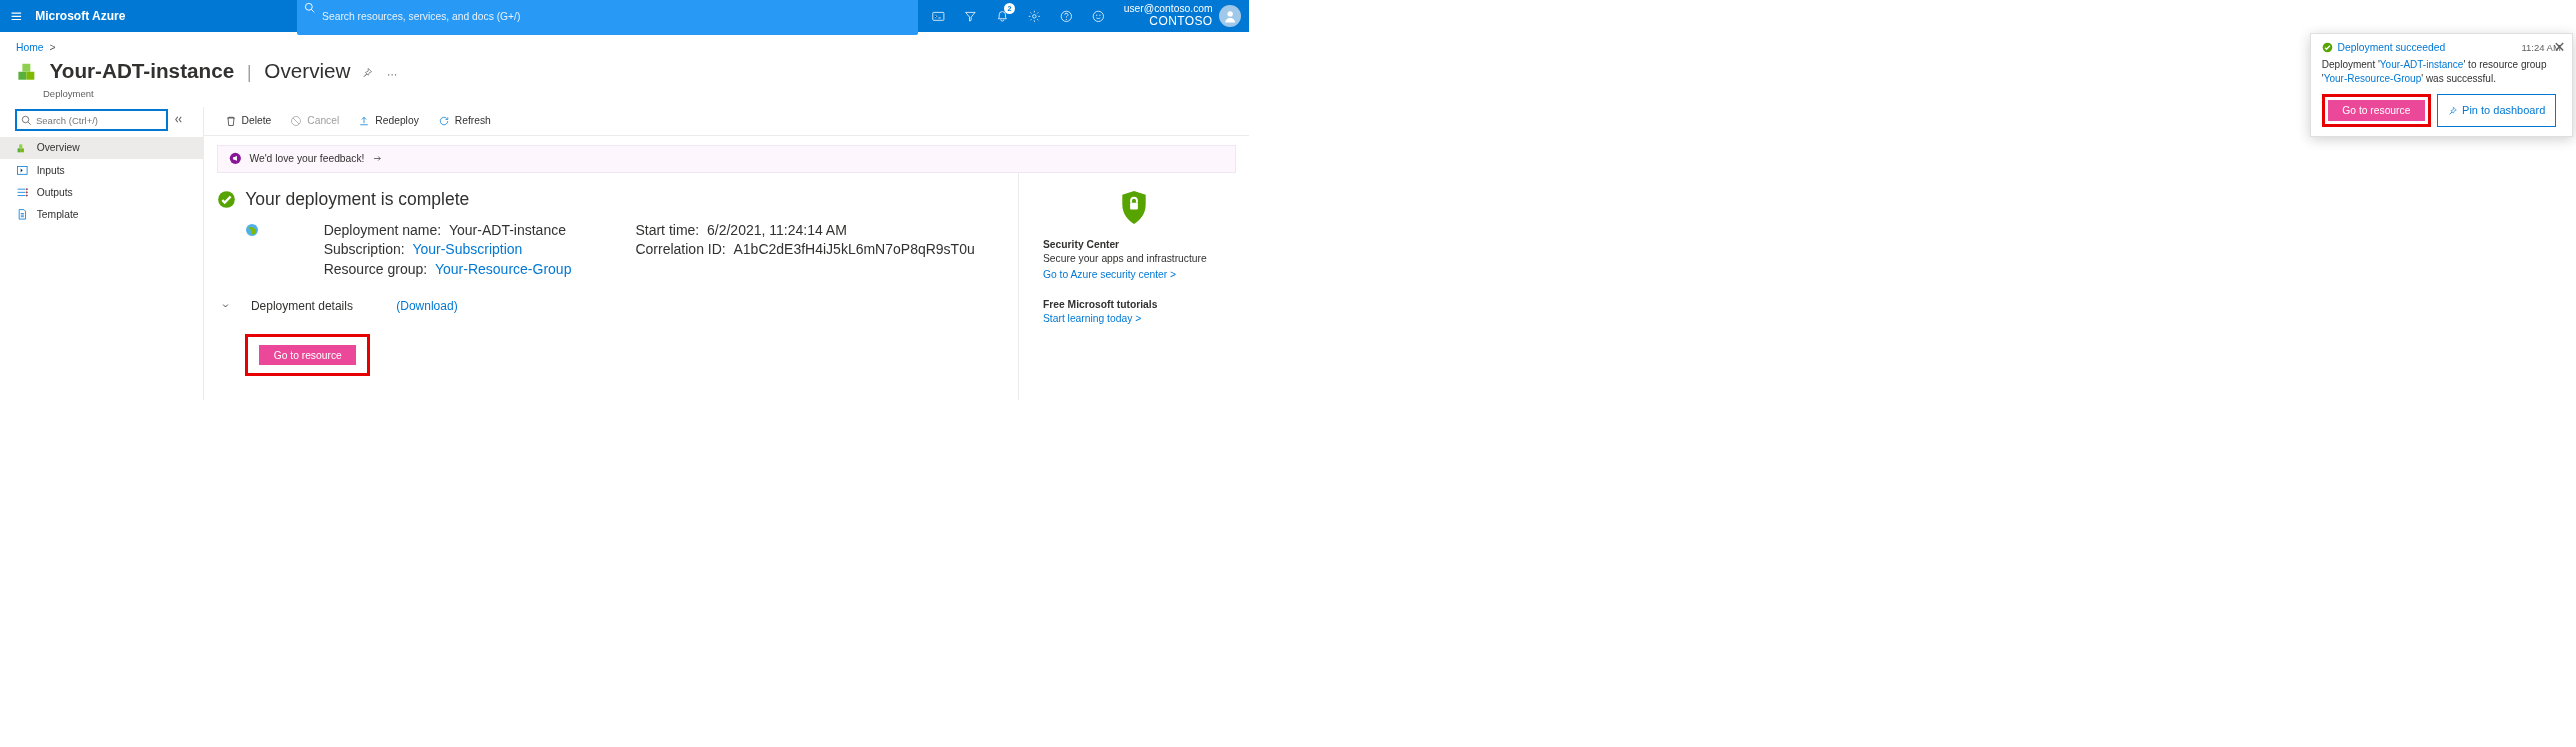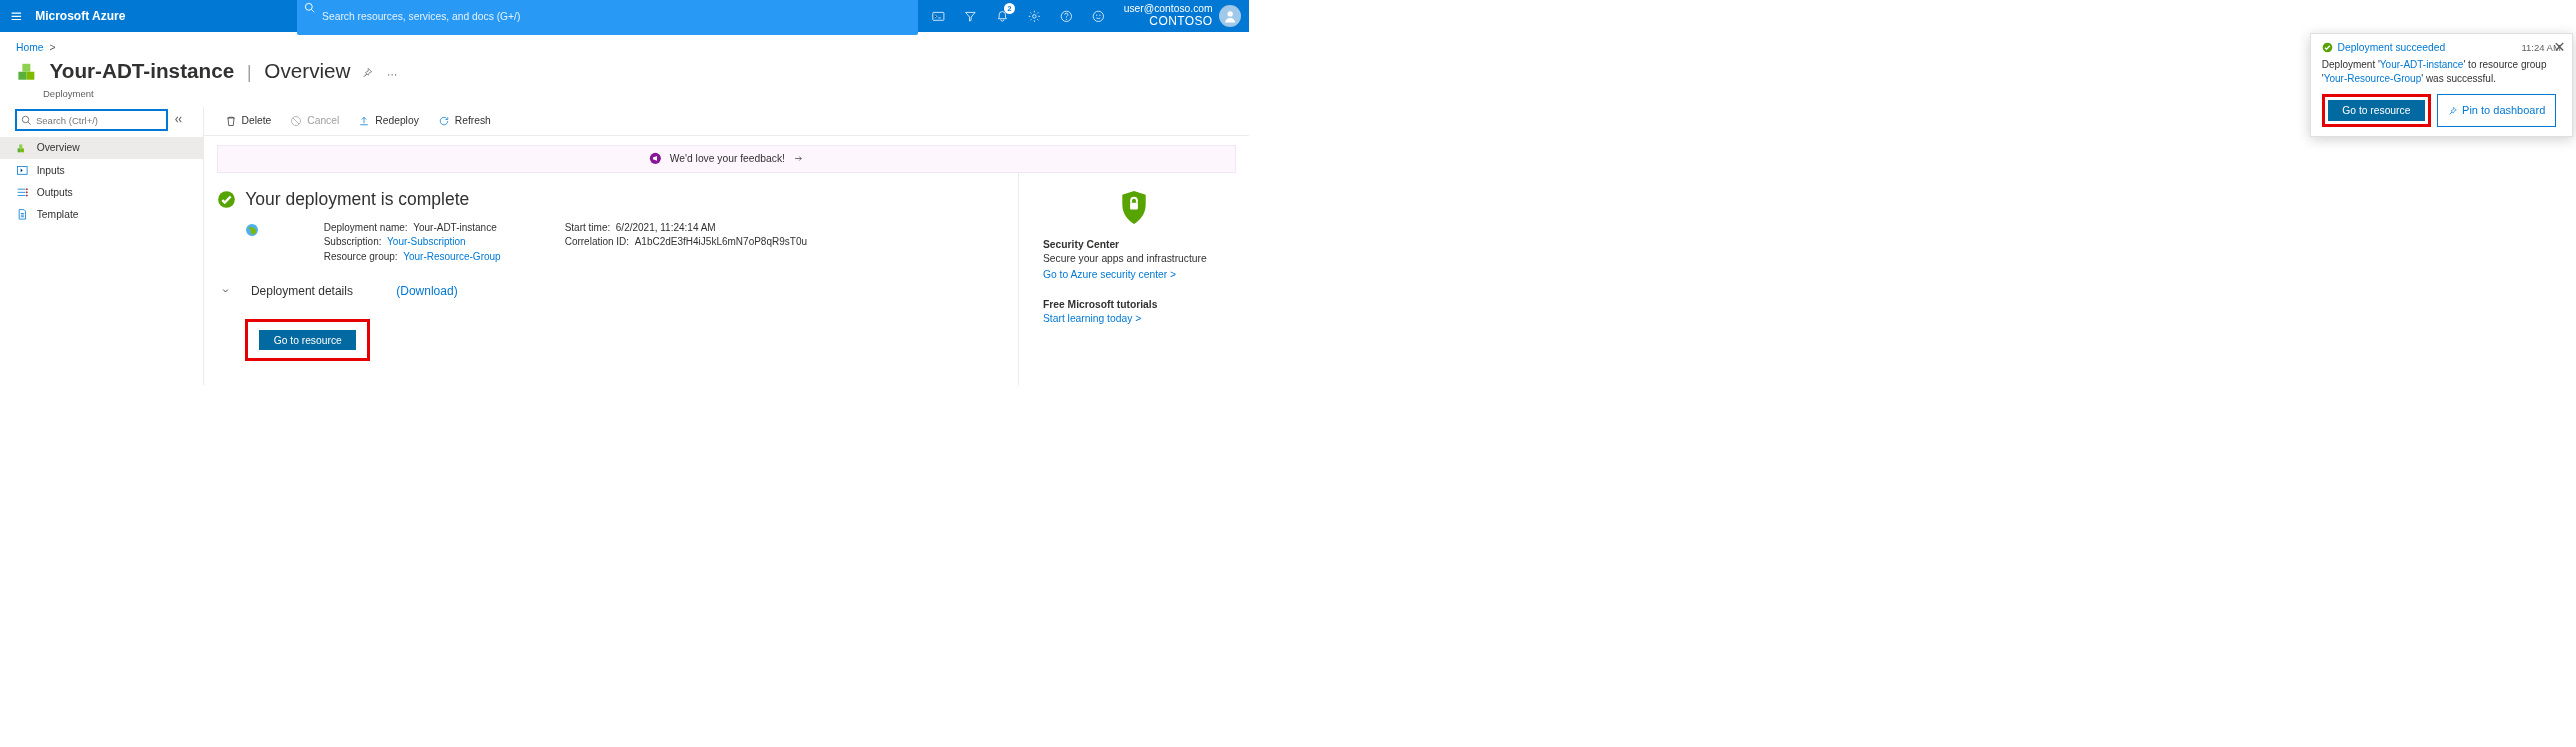--- a/index.html
+++ b/index.html
@@ -50,40 +50,40 @@
   .sb-item .ic { width:12.7px; height:12.7px; display:flex; align-items:center; justify-content:center; }
 
   
   .main { flex:1; position:relative; }
   .cmdbar { display:flex; align-items:center; gap:3.2px; padding:4.8px 12.7px; border-bottom:0.8px solid #edebe9; }
   .cmd { display:flex; align-items:center; gap:4.8px; padding:3.2px 8px; cursor:pointer; color:#323130; font-size:10.3px; }
   .cmd.disabled { color:#a19f9d; cursor:default; }
   .cmd svg { flex-shrink:0; }
 
   
-  .feedback { background:#fdf6fd; border:0.8px solid #f0e6f5; margin:9.5px 12.7px 0; padding:6.4px 11px; display:flex; align-items:center; gap:8px; font-size:10.3px;justify-content:center; }
+  .feedback { background:#fdf6fd; border:0.8px solid #f0e6f5; margin:9.5px 12.7px 0; padding:6.4px 11px; display:flex; align-items:center; gap:8px; font-size:10.3px; }
 
   
   .main-body { display:flex; }
   .main-left { flex:1; padding: 16px 12.7px; }
   .main-right { width:231px; flex:0 0 231px; border-left:0.8px solid #edebe9; padding:16px 24px; }
 
   .status-row { display:flex; align-items:center; gap:9.5px; margin-bottom:12.7px; }
   .status-title { font-size:17.5px; font-weight:400; }
 
-  .details { display:flex; gap:64px; margin-left:27px; margin-bottom:16px; font-size:10px; }
+  .details { display:flex; gap:64px; margin-left:27px; margin-bottom:16px; font-size:14px; }
   .details .col { display:flex; flex-direction:column; gap:3.2px; }
   .details .label { color:#323130; }
 
   .collapsible { margin-left:3.2px; padding:6.4px 0; display:flex; align-items:center; gap:20px; font-size:12px; cursor:pointer; }
   .collapsible .chev { width:11px; }
 
   .goto-wrap { margin: 6.4px 0 0 20.7px; padding: 8px; }
   .highlight-box { border: 3.2px solid #e60000; display:inline-block; }
-  .btn-primary { background:#0369a1; color:#fff; border:none; padding:4.8px 14.3px; font-size:10.3px; cursor:pointer; }
+  .btn-primary { background:#ec4899; color:#fff; border:none; padding:4.8px 14.3px; font-size:10.3px; cursor:pointer; }
   .btn-outline { background:#fff; color:#0078d4; border:0.8px solid #0078d4; padding:4.8px 9.5px; font-size:11px; cursor:pointer; display:inline-flex; align-items:center; gap:4.8px; }
 
   .right-h { font-weight:600; margin-bottom:3.2px; font-size:10.3px; }
   .right-p { font-size:10.3px; margin-bottom:4.8px; }
   .right-block { margin-bottom:19px; }
   .shield-wrap { text-align:center; margin-bottom:11px; }
 
   
   .toast { position:absolute; top:33px; right:3.2px; width:263px; background:#fff; box-shadow:0 3.2px 12.7px rgba(0,0,0,.2); padding:8px 11px 9.5px; z-index:50; border:0.8px solid #e1dfdd; }
   .toast-close { position:absolute; top:4.8px; right:6.4px; cursor:pointer; font-size:14.3px; color:#605e5c; }

